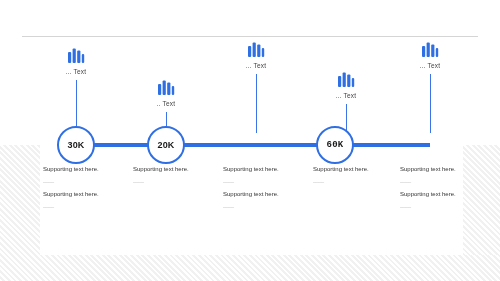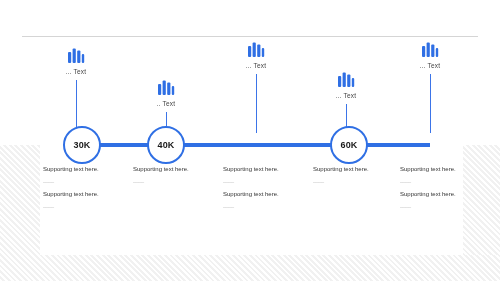--- a/index.html
+++ b/index.html
@@ -97,21 +97,21 @@
   <div class="topgroup" style="left:41px;top:48px;">
     <svg class="icon-bars" viewBox="0 0 18 16">
       <rect x="1" y="4" width="3.2" height="11" rx="1" fill="#2f6fe4"></rect>
       <rect x="5.6" y="0.5" width="3.2" height="14.5" rx="1" fill="#2f6fe4"></rect>
       <rect x="10.2" y="2.5" width="3.2" height="12.5" rx="1" fill="#2f6fe4"></rect>
       <rect x="14.8" y="6" width="2.4" height="9" rx="1" fill="#2f6fe4"></rect>
     </svg>
     <div class="top-text">... Text</div>
   </div>
   <div class="stem" style="left:76px;top:80px;height:53px;"></div>
-  <div class="node" style="left:63px;top:126px;">
+  <div class="node" style="left:57px;top:126px;">
     <span class="node-label">30K</span>
   </div>
   <div class="support" style="left:43px;top:165px;">
     <div class="support-title">Supporting text here.</div>
     <div class="support-sub">____</div>
   </div>
   <div class="support" style="left:43px;top:190px;">
     <div class="support-title">Supporting text here.</div>
     <div class="support-sub">____</div>
   </div>
@@ -120,21 +120,21 @@
     <svg class="icon-bars" viewBox="0 0 18 16">
       <rect x="1" y="4" width="3.2" height="11" rx="1" fill="#2f6fe4"></rect>
       <rect x="5.6" y="0.5" width="3.2" height="14.5" rx="1" fill="#2f6fe4"></rect>
       <rect x="10.2" y="2.5" width="3.2" height="12.5" rx="1" fill="#2f6fe4"></rect>
       <rect x="14.8" y="6" width="2.4" height="9" rx="1" fill="#2f6fe4"></rect>
     </svg>
     <div class="top-text">.. Text</div>
   </div>
   <div class="stem" style="left:166px;top:112px;height:21px;"></div>
   <div class="node" style="left:147px;top:126px;">
-    <span class="node-label">40K</span>
+    <span class="node-label">20K</span>
   </div>
   <div class="support" style="left:133px;top:165px;">
     <div class="support-title">Supporting text here.</div>
     <div class="support-sub">____</div>
   </div>
 
   <div class="topgroup" style="left:221px;top:42px;">
     <svg class="icon-bars" viewBox="0 0 18 16">
       <rect x="1" y="4" width="3.2" height="11" rx="1" fill="#2f6fe4"></rect>
       <rect x="5.6" y="0.5" width="3.2" height="14.5" rx="1" fill="#2f6fe4"></rect>
@@ -156,21 +156,21 @@
   <div class="topgroup" style="left:311px;top:72px;">
     <svg class="icon-bars" viewBox="0 0 18 16">
       <rect x="1" y="4" width="3.2" height="11" rx="1" fill="#2f6fe4"></rect>
       <rect x="5.6" y="0.5" width="3.2" height="14.5" rx="1" fill="#2f6fe4"></rect>
       <rect x="10.2" y="2.5" width="3.2" height="12.5" rx="1" fill="#2f6fe4"></rect>
       <rect x="14.8" y="6" width="2.4" height="9" rx="1" fill="#2f6fe4"></rect>
     </svg>
     <div class="top-text">... Text</div>
   </div>
   <div class="stem" style="left:346px;top:104px;height:29px;"></div>
-  <div class="node" style="left:330px;top:126px;">
+  <div class="node" style="left:316px;top:126px;font-family:Liberation Mono, monospace;">
     <span class="node-label">60K</span>
   </div>
   <div class="support" style="left:313px;top:165px;">
     <div class="support-title">Supporting text here.</div>
     <div class="support-sub">____</div>
   </div>
 
   <div class="topgroup" style="left:395px;top:42px;">
     <svg class="icon-bars" viewBox="0 0 18 16">
       <rect x="1" y="4" width="3.2" height="11" rx="1" fill="#2f6fe4"></rect>

